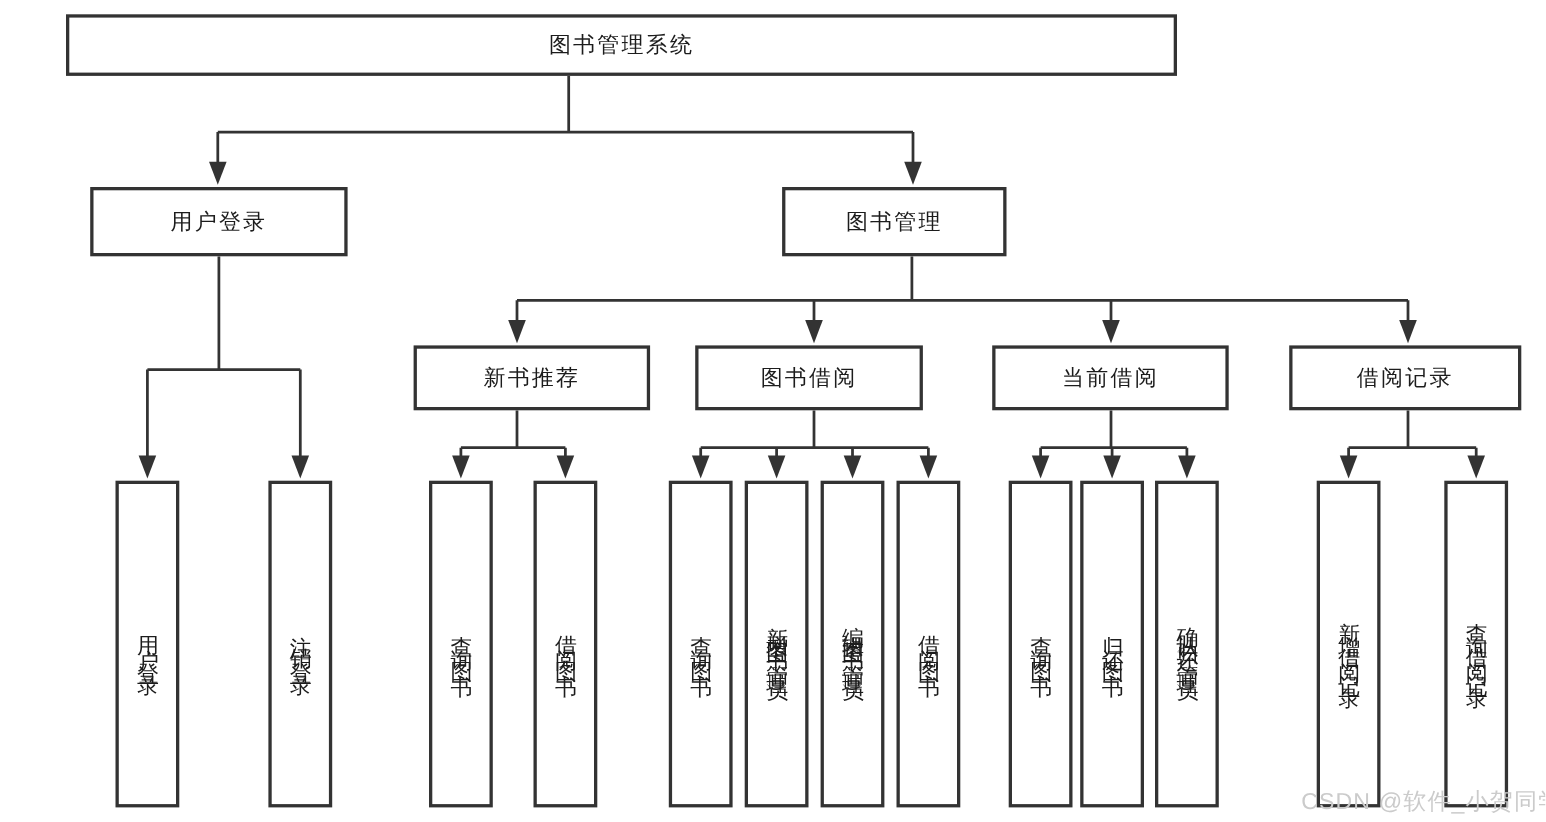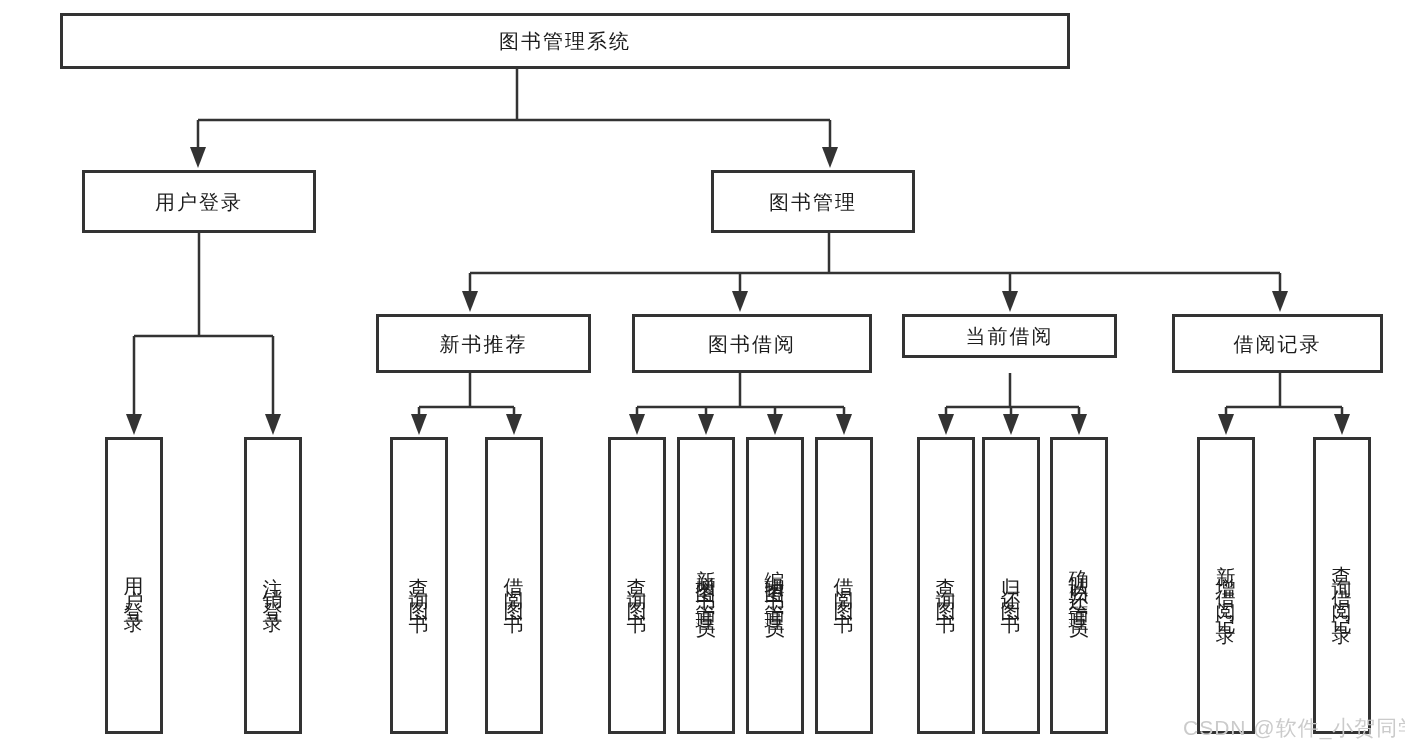--- a/index.html
+++ b/index.html
@@ -86,24 +86,24 @@
   <div class="node h-node" style="left:82px;top:170px;width:234px;height:63px;">
     <span class="lbl">用户登录</span>
   </div>
   <div class="node h-node" style="left:711px;top:170px;width:204px;height:63px;">
     <span class="lbl">图书管理</span>
   </div>
 
   <div class="node h-node" style="left:362px;top:314px;width:215px;height:59px;margin-left:14px;">
     <span class="lbl">新书推荐</span>
   </div>
-  <div class="node h-node" style="left:632px;top:314px;width:240px;height:59px;">
+  <div class="node h-node" style="left:632px;top:314px;width:207px;height:59px;">
     <span class="lbl">图书借阅</span>
   </div>
-  <div class="node h-node" style="left:902px;top:314px;width:215px;height:44px;">
+  <div class="node h-node" style="left:902px;top:314px;width:215px;height:59px;">
     <span class="lbl">当前借阅</span>
   </div>
   <div class="node h-node" style="left:1172px;top:314px;width:211px;height:59px;">
     <span class="lbl">借阅记录</span>
   </div>
 
   <div class="node v-node" style="left:105px;top:437px;width:58px;height:297px;">
     <span class="lbl">用户登录</span>
   </div>
   <div class="node v-node" style="left:244px;top:437px;width:58px;height:297px;">

